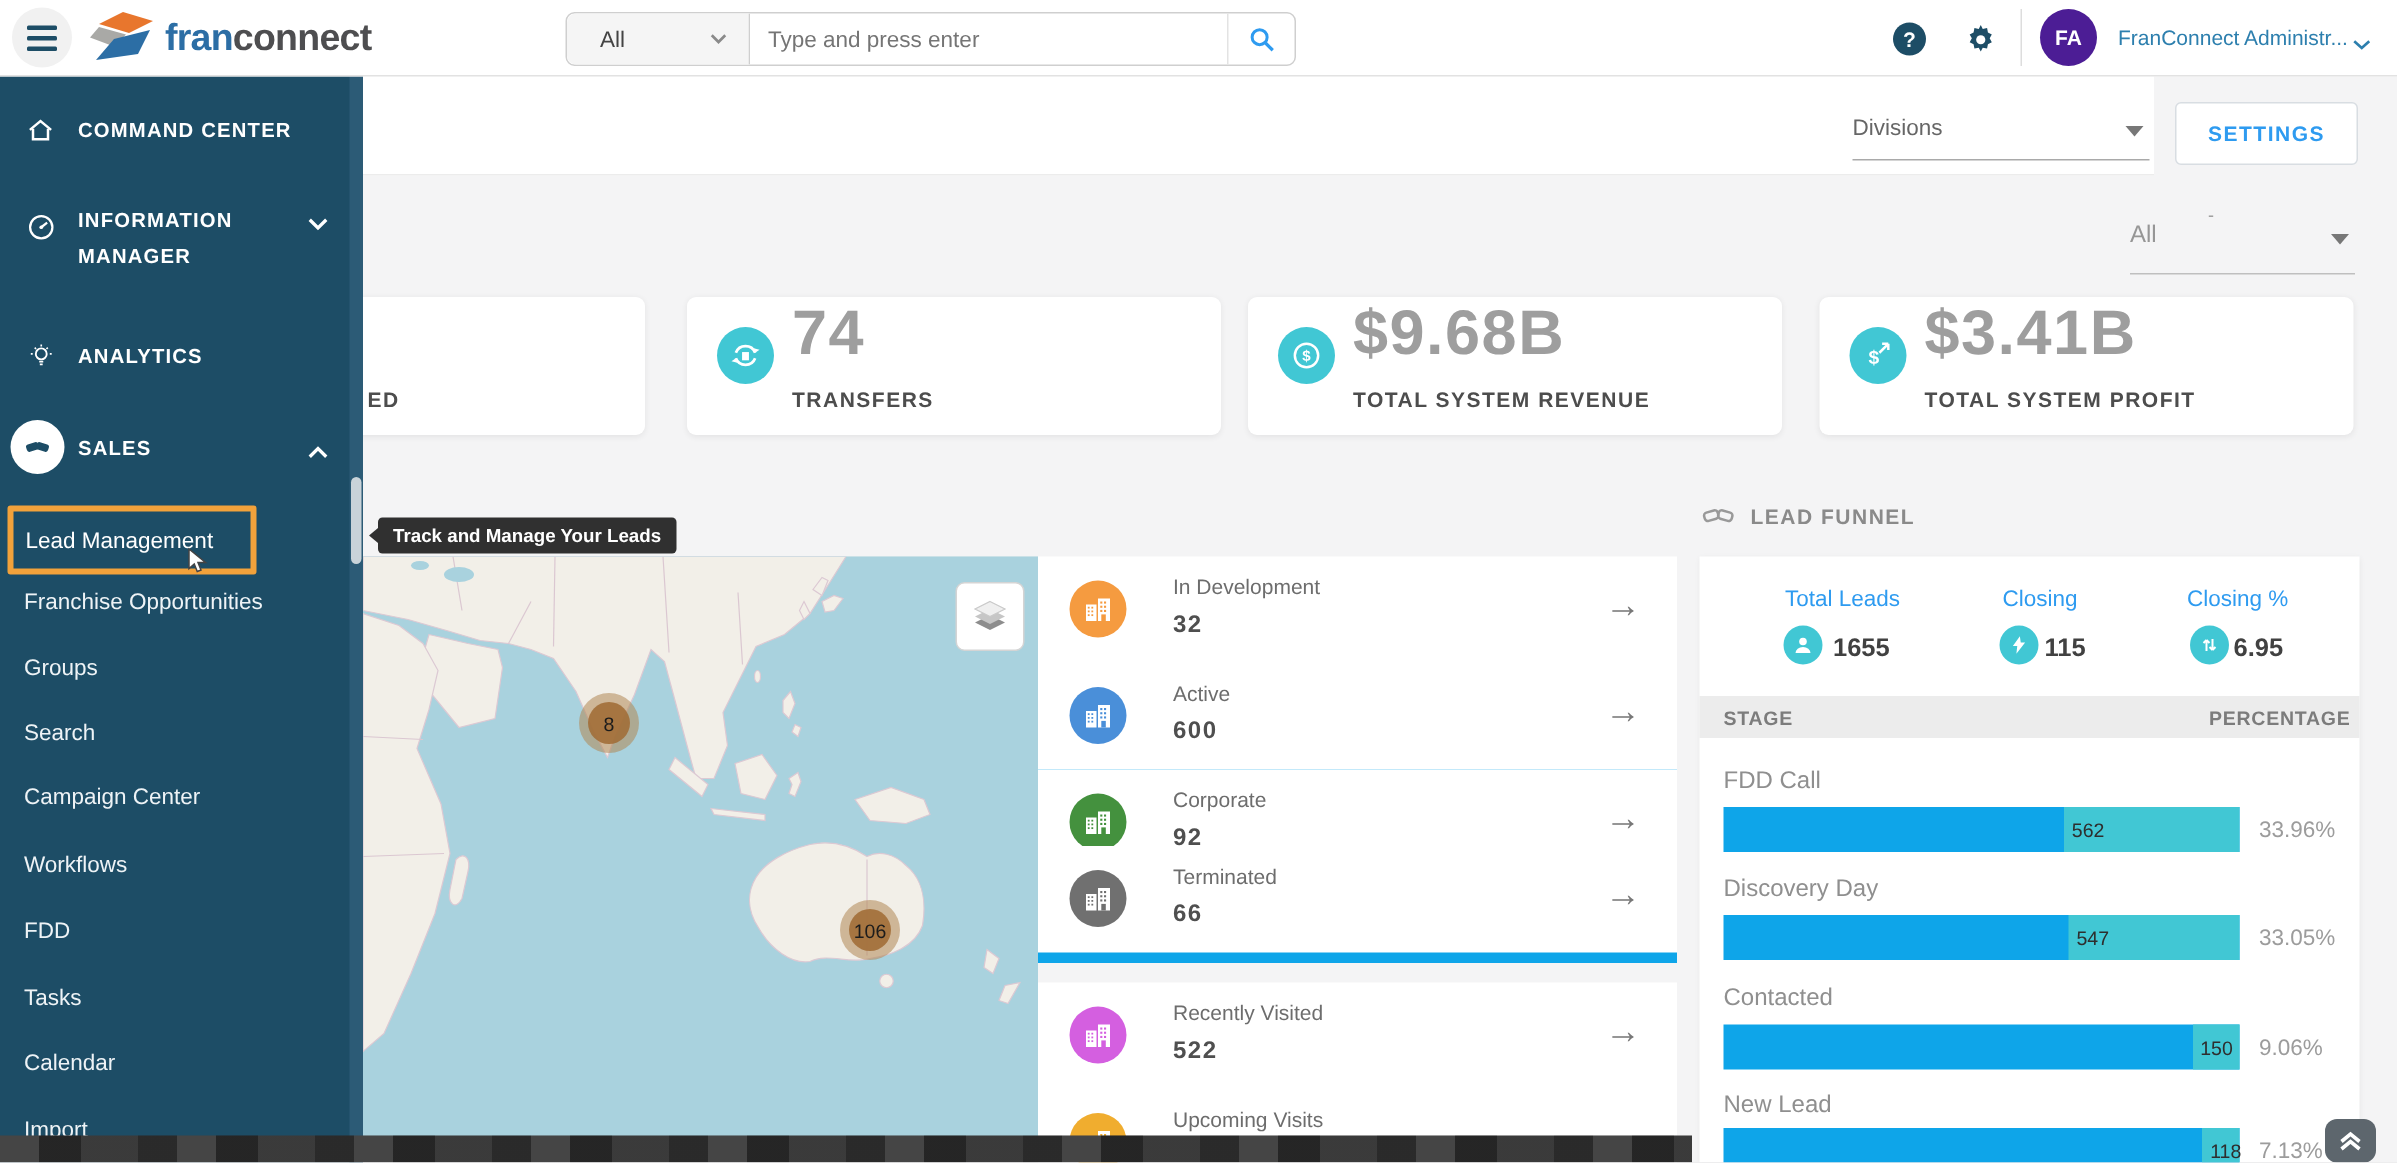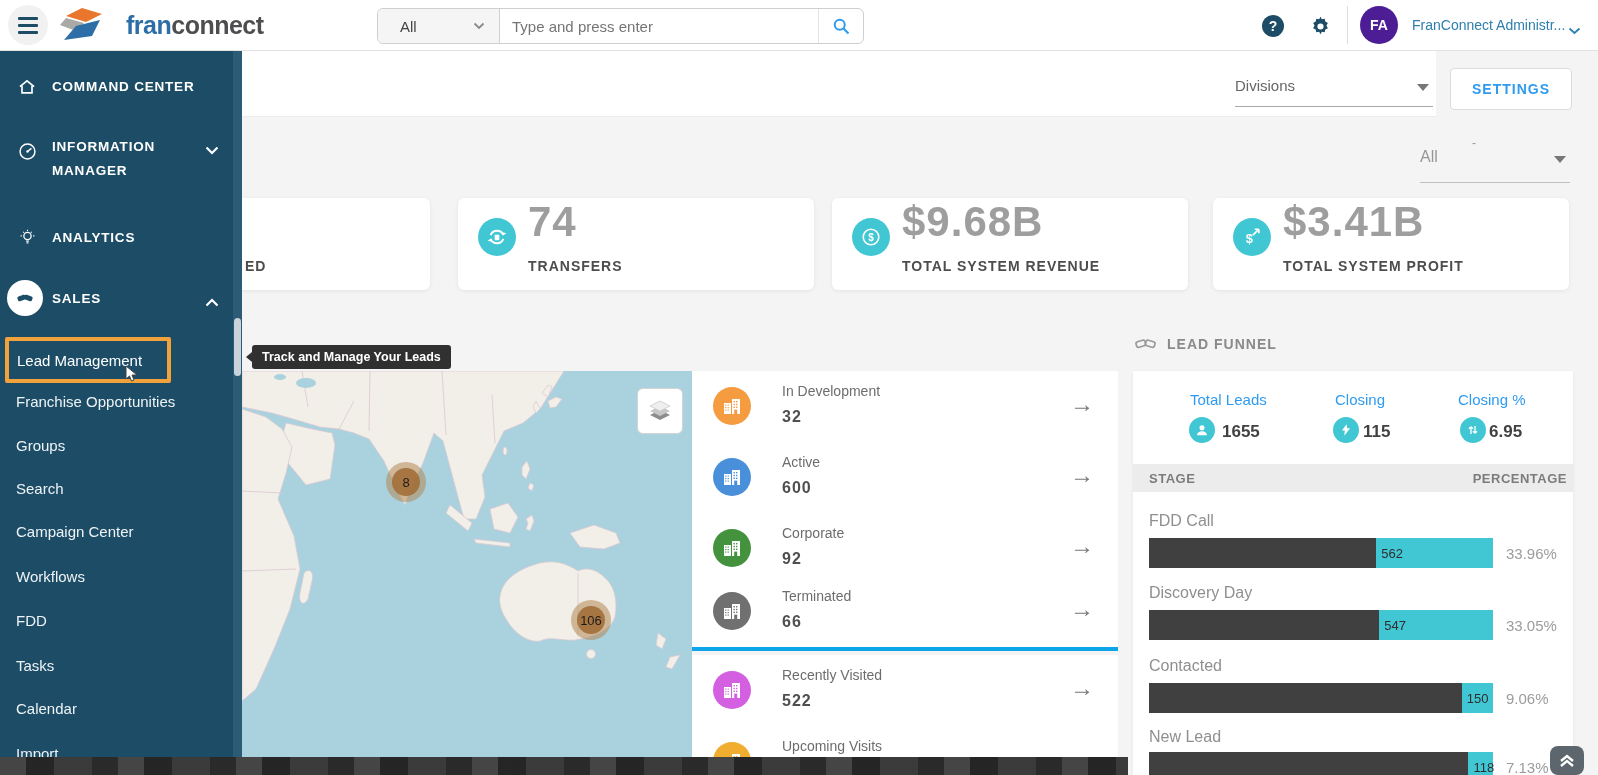--- a/index.html
+++ b/index.html
@@ -6,21 +6,21 @@
   .screen{position:relative;width:1598px;height:775px;overflow:hidden;background:#F4F4F5;
           font-family:"Liberation Sans",sans-serif;-webkit-font-smoothing:antialiased;}
 
   
   .topbar{position:absolute;left:0;top:0;width:1598px;height:50px;background:#fff;
           border-bottom:1px solid #e2e2e2;z-index:50;}
   .hamburger{position:absolute;left:8px;top:5px;width:40px;height:40px;border-radius:50%;
              background:#f1f1f1;display:flex;flex-direction:column;justify-content:center;gap:4px;
              align-items:center;cursor:pointer;}
   .hamburger span{display:block;width:20px;height:3px;background:#1D4D66;border-radius:1px;}
-  .logo{position:absolute;left:56px;top:6px;display:flex;align-items:center;gap:22px;}
+  .logo{position:absolute;left:56px;top:6px;display:flex;align-items:center;gap:6px;}
   .logo-text{font-size:25px;font-weight:700;letter-spacing:-0.5px;}
   .logo-text .p1{color:#2C6EA5;}
   .logo-text .p2{color:#4E4E50;}
   .searchbox{position:absolute;left:377px;top:8px;width:485px;height:34px;background:#fff;
              border:1px solid #cfcfcf;border-radius:6px;display:flex;align-items:center;}
   .search-scope{width:122px;height:100%;background:#f5f5f5;border-right:1px solid #cfcfcf;
                 border-radius:6px 0 0 6px;display:flex;align-items:center;justify-content:space-between;
                 padding:0 14px 0 22px;box-sizing:border-box;font-size:15px;color:#444;cursor:pointer;}
   .search-input{flex:1;border:none;outline:none;font-size:15px;color:#555;padding:0 12px;
                 font-family:"Liberation Sans",sans-serif;background:transparent;}
@@ -84,40 +84,40 @@
   .layers-btn{position:absolute;left:395px;top:17px;width:44px;height:44px;background:#fff;border:1px solid #d4d4d4;
               border-radius:6px;display:flex;align-items:center;justify-content:center;cursor:pointer;}
 
   
   .tooltip{position:absolute;left:252px;top:345px;height:24px;background:#303030;border-radius:3px;
            color:#fff;font-size:12.5px;font-weight:600;display:flex;align-items:center;padding:0 10px;z-index:32;}
   .tooltip:before{content:"";position:absolute;left:-6px;top:7px;border-top:5px solid transparent;
                   border-bottom:5px solid transparent;border-right:6px solid #303030;}
 
   
-  .lrow{position:absolute;left:692px;width:426px;height:71px;background:#fff;border-bottom:4px solid #0ea5e9;z-index:5;cursor:pointer;}
+  .lrow{position:absolute;left:692px;width:426px;height:71px;background:#fff;border-bottom:7px solid #0ea5e9;z-index:5;cursor:pointer;}
   .licon{position:absolute;left:21px;top:16px;width:38px;height:38px;border-radius:50%;background:var(--c);
          display:flex;align-items:center;justify-content:center;}
   .llab{position:absolute;left:90px;top:12px;font-size:14px;color:#6d6d6d;}
   .lval{position:absolute;left:90px;top:37px;font-size:16px;font-weight:700;color:#4f4f4f;letter-spacing:1px;}
   .larr{position:absolute;right:24px;top:19px;font-size:24px;color:#777;font-weight:400;}
 
   
   .funnel-title{position:absolute;left:1133px;top:331px;display:flex;align-items:center;gap:9px;z-index:5;}
   .funnel-title span{font-size:14px;font-weight:700;color:#8A8A8A;letter-spacing:1px;}
   .funnel-panel{position:absolute;left:1133px;top:371px;width:440px;height:404px;background:#fff;
                 box-shadow:0 1px 4px rgba(0,0,0,0.06);z-index:5;}
   .fstat-label{position:absolute;top:20px;font-size:15px;color:#2E9BF0;cursor:pointer;}
   .fstat-icon{position:absolute;top:46px;width:26px;height:26px;border-radius:50%;background:#41C7D4;
               display:flex;align-items:center;justify-content:center;}
   .fstat-val{position:absolute;top:51px;font-size:17px;font-weight:700;color:#414141;}
   .stage-band{position:absolute;left:0;top:93px;width:440px;height:28px;background:#ECECEC;}
   .stage-band .sh{position:absolute;top:7px;font-size:13px;font-weight:700;color:#7C7C7C;letter-spacing:0.5px;}
   .flabel{position:absolute;left:16px;font-size:16px;color:#8F8F8F;}
-  .track{position:absolute;left:16px;width:344px;height:30px;background:#404040;}
+  .track{position:absolute;left:16px;width:344px;height:30px;background:#0ea5e9;}
   .fill{position:absolute;right:0;top:0;height:100%;background:#41C7D4;}
   .fval{position:absolute;left:5px;top:8px;font-size:13px;color:#2e2e2e;}
   .pct{position:absolute;left:373px;font-size:15px;color:#9C9C9C;}
 
   
   .bottom-strip{position:absolute;left:0;top:757px;width:1128px;height:18px;background:#303030;z-index:40;
     background-image:repeating-linear-gradient(90deg, rgba(255,255,255,0.10) 0 26px, rgba(0,0,0,0.22) 26px 54px,
       rgba(255,255,255,0.05) 54px 92px, rgba(0,0,0,0.12) 92px 118px);}
   .scrolltop{position:absolute;left:1550px;top:746px;width:34px;height:29px;background:#5D666D;
              border-radius:8px;display:flex;align-items:center;justify-content:center;z-index:41;cursor:pointer;}
@@ -217,21 +217,21 @@
           <path d="M0,120 L40,122"></path>
         <path d="M0,200 L54,198"></path>
           <path d="M336,202 V266"></path>
       </g>
       <ellipse cx="64" cy="12" rx="10" ry="5" fill="#A9D2DE"></ellipse>
       <ellipse cx="38" cy="6" rx="6" ry="3" fill="#A9D2DE"></ellipse>
     </svg>
     <div class="cluster cluster-outer" style="left:144px;top:91px;">
       <div class="cluster cluster-inner">8</div>
     </div>
-    <div class="cluster cluster-outer" style="left:329px;top:229px;">
+    <div class="cluster cluster-outer" style="left:318px;top:229px;">
       <div class="cluster cluster-inner">106</div>
     </div>
     <div class="layers-btn">
       <svg viewBox="0 0 28 28" width="28" height="28">
         <polygon points="14,13 24,18 14,23 4,18" fill="#8d8d8d"></polygon>
         <polygon points="14,9 24,14 14,19 4,14" fill="#c6c6c6"></polygon>
         <polygon points="14,4 24,9 14,14 4,9" fill="#efefef" stroke="#c9c9c9" stroke-width="0.8"></polygon>
       </svg>
     </div>
   </div>
@@ -310,21 +310,21 @@
             <rect x="14" y="10.6" width="1.4" height="1.4"></rect>
             <rect x="12.2" y="13.6" width="3" height="4.4"></rect>
           </g>
         </svg>
     </div>
     <div class="llab">Corporate</div>
     <div class="lval">92</div>
     <div class="larr">→</div>
   </div>
 
-  <div class="lrow" style="top:576px;--c:#707070;">
+  <div class="lrow" style="top:564px;--c:#707070;">
     <div class="licon" style="--c: #707070;">
       <svg viewBox="0 0 20 20" width="20" height="20">
           <rect x="2" y="7" width="7" height="11" fill="#fff"></rect>
           <rect x="10" y="3" width="8" height="15" fill="#fff"></rect>
           <g fill="var(--c)">
             <rect x="3.2" y="8.5" width="1.2" height="1.2"></rect>
             <rect x="5.6" y="8.5" width="1.2" height="1.2"></rect>
             <rect x="3.2" y="11" width="1.2" height="1.2"></rect>
             <rect x="5.6" y="11" width="1.2" height="1.2"></rect>
             <rect x="3.2" y="13.5" width="1.2" height="1.2"></rect>

